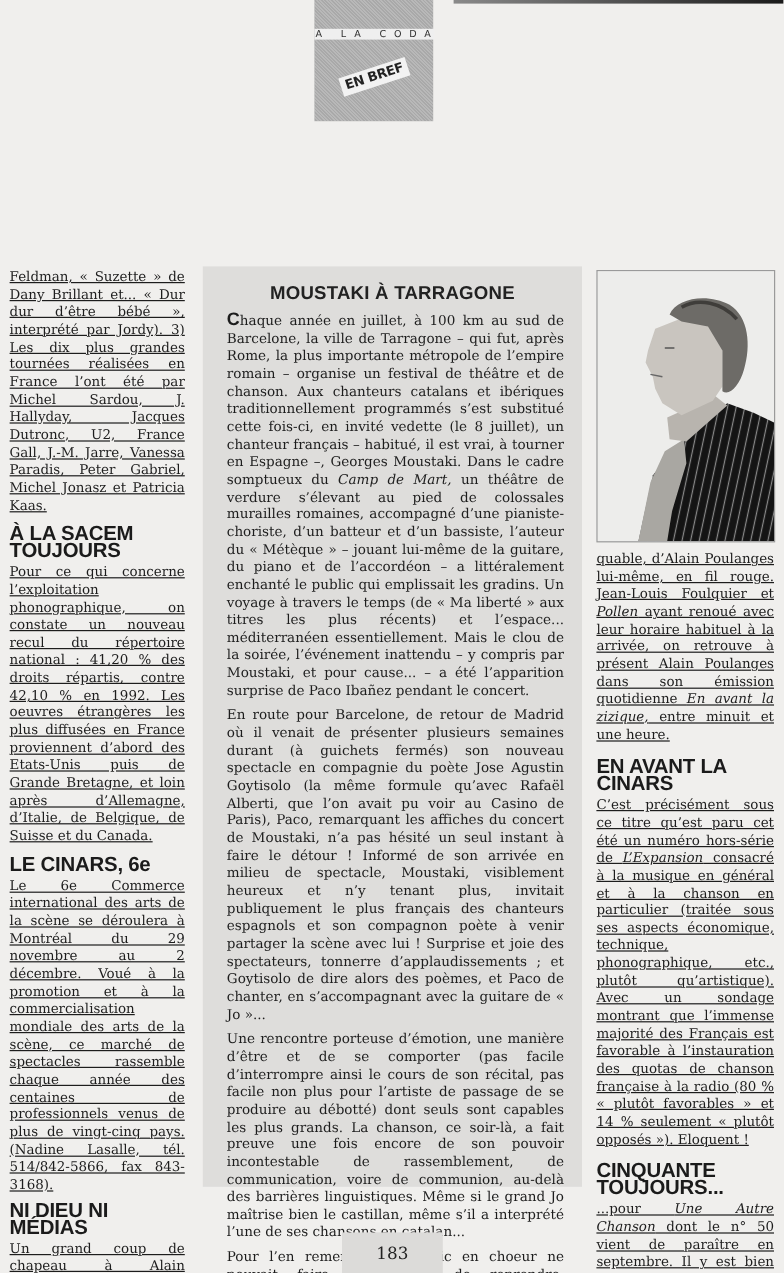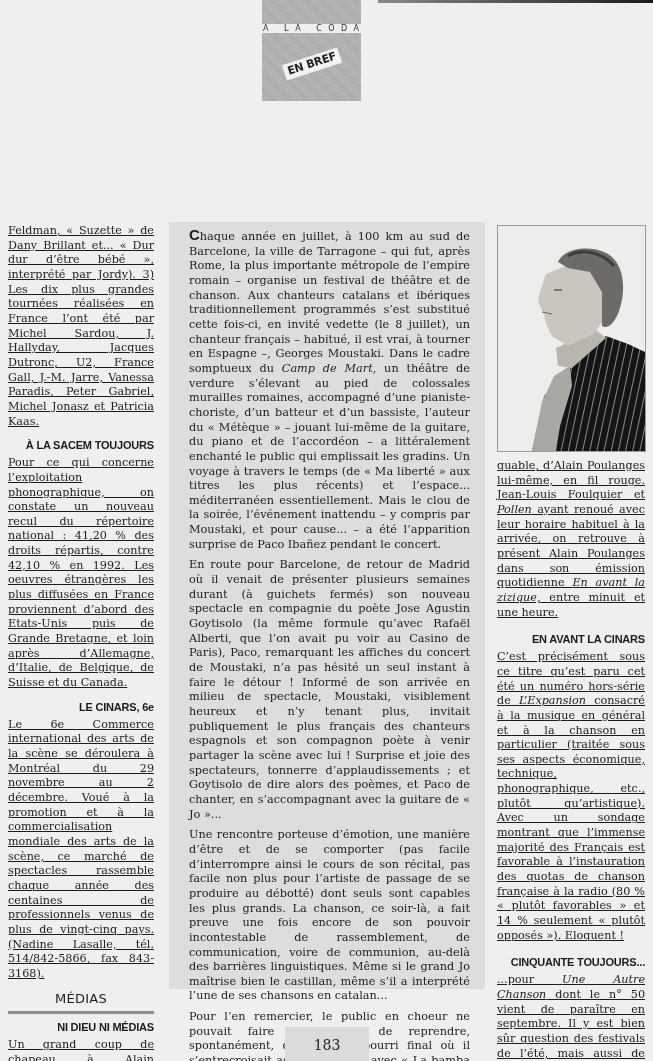--- a/index.html
+++ b/index.html
@@ -33,22 +33,22 @@
   .col {
     position: absolute;
     font-size: 11.2px; line-height: 14.65px;
     text-align: justify; hyphens: manual;
   }
   .col p { margin: 0; text-decoration: underline; }
   .col-left { left: 8px; top: 224px; width: 146px; }
   .col-right { left: 497px; top: 459px; width: 148px; }
   h3.sub {
     font-family: "Liberation Sans", sans-serif; font-weight: bold;
-    font-size: 11px; line-height: 14px; margin: 9px 0 4px 0;
-    letter-spacing: -0.2px; color: #1b1b1b; text-align: right;
+    font-size: 17px; line-height: 14px; margin: 9px 0 4px 0;
+    letter-spacing: -0.2px; color: #1b1b1b; text-align: left;
   }
   h2.section {
     font-family: "DejaVu Sans", sans-serif; font-weight: normal;
     font-size: 13px; text-align: center; margin: 10px 0 4px 0; letter-spacing: 0.3px;
     padding-bottom: 5px; border-bottom: 3px solid #8e8e8e;
   }
   .box {
     position: absolute; left: 169px; top: 222px; width: 316px; height: 767px;
     background: #dedddb;
   }
@@ -85,27 +85,27 @@
 
 <div class="col col-left">
   <p>Feldman, « Suzette » de Dany Brillant et... « Dur dur d’être bébé », interprété par Jordy). 3) Les dix plus grandes tournées réalisées en France l’ont été par Michel Sardou, J. Hallyday, Jacques Dutronc, U2, France Gall, J.-M. Jarre, Vanessa Paradis, Peter Gabriel, Michel Jonasz et Patricia Kaas.</p>
 
   <h3 class="sub">À LA SACEM TOUJOURS</h3>
   <p>Pour ce qui concerne l’exploitation phonographique, on constate un nouveau recul du répertoire national : 41,20 % des droits répartis, contre 42,10 % en 1992. Les oeuvres étrangères les plus diffusées en France proviennent d’abord des Etats-Unis puis de Grande Bretagne, et loin après d’Allemagne, d’Italie, de Belgique, de Suisse et du Canada.</p>
 
   <h3 class="sub">LE CINARS, 6e</h3>
   <p>Le 6e Commerce international des arts de la scène se déroulera à Montréal du 29 novembre au 2 décembre. Voué à la promotion et à la commercialisation mondiale des arts de la scène, ce marché de spectacles rassemble chaque année des centaines de professionnels venus de plus de vingt-cinq pays. (Nadine Lasalle, tél. 514/842-5866, fax 843-3168).</p>
 
-  <h2 class="section">MÉDIAS</h2>
 
   <h3 class="sub" style="margin-top:6px">NI DIEU NI MÉDIAS</h3>
   <p><span>Un grand coup de chapeau à Alain Poulanges pour nous avoir offert sur France Inter, chaque jour de 20h à 21h (à la place de </span></p>
 </div>
 
 <div class="box">
+  <h1>MOUSTAKI À TARRAGONE</h1>
   <div class="body">
     <p><span class="dropcap">C</span><span>haque année en juillet, à 100 km au sud de Barcelone, la ville de Tarragone – qui fut, après Rome, la plus importante métropole de l’empire romain – organise un festival de théâtre et de chanson. Aux chanteurs catalans et ibériques traditionnellement programmés s’est substitué cette fois-ci, en invité vedette (le 8 juillet), un chanteur français – habitué, il est vrai, à tourner en Espagne –, Georges Moustaki. Dans le cadre somptueux du </span><i>Camp de Mart,</i><span> un théâtre de verdure s’élevant au pied de colossales murailles romaines, accompagné d’une pianiste-choriste, d’un batteur et d’un bassiste, l’auteur du « Métèque » – jouant lui-même de la guitare, du piano et de l’accordéon – a littéralement enchanté le public qui emplissait les gradins. Un voyage à travers le temps (de « Ma liberté » aux titres les plus récents) et l’espace... méditerranéen essentiellement. Mais le clou de la soirée, l’événement inattendu – y compris par Moustaki, et pour cause... – a été l’apparition surprise de Paco Ibañez pendant le concert.</span></p>
     <p>En route pour Barcelone, de retour de Madrid où il venait de présenter plusieurs semaines durant (à guichets fermés) son nouveau spectacle en compagnie du poète Jose Agustin Goytisolo (la même formule qu’avec Rafaël Alberti, que l’on avait pu voir au Casino de Paris), Paco, remarquant les affiches du concert de Moustaki, n’a pas hésité un seul instant à faire le détour ! Informé de son arrivée en milieu de spectacle, Moustaki, visiblement heureux et n’y tenant plus, invitait publiquement le plus français des chanteurs espagnols et son compagnon poète à venir partager la scène avec lui ! Surprise et joie des spectateurs, tonnerre d’applaudissements ; et Goytisolo de dire alors des poèmes, et Paco de chanter, en s’accompagnant avec la guitare de « Jo »...</p>
     <p>Une rencontre porteuse d’émotion, une manière d’être et de se comporter (pas facile d’interrompre ainsi le cours de son récital, pas facile non plus pour l’artiste de passage de se produire au débotté) dont seuls sont capables les plus grands. La chanson, ce soir-là, a fait preuve une fois encore de son pouvoir incontestable de rassemblement, de communication, voire de communion, au-delà des barrières linguistiques. Même si le grand Jo maîtrise bien le castillan, même s’il a interprété l’une de ses chansons en catalan...</p>
     <p>Pour l’en remercier, le public en choeur ne pouvait faire mieux que de reprendre, spontanément, dans un pot-pourri final où il s’entrecroisait astucieusement avec « La bamba », le refrain de « Frère Jacques », en français s’il vous plaît !</p>
 
   </div>
 </div>
 
 <div class="photo">

